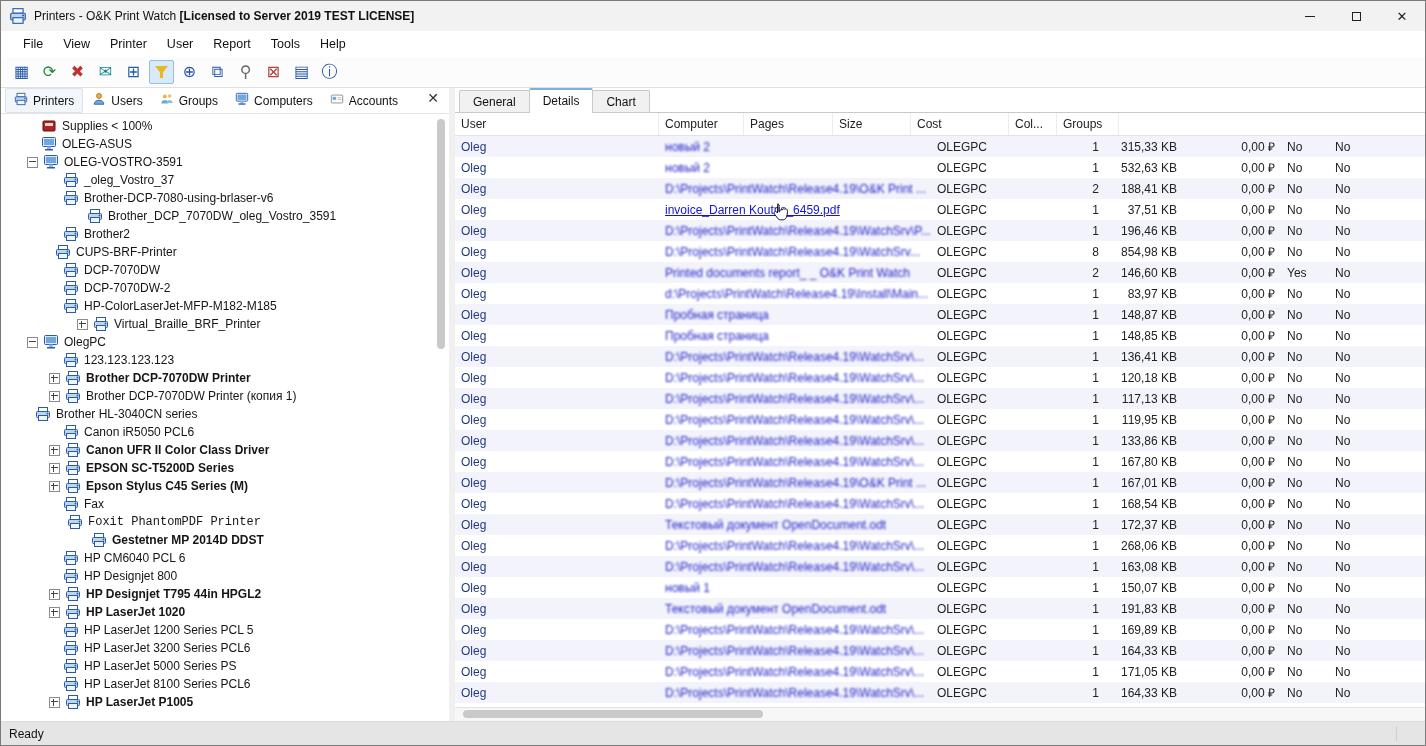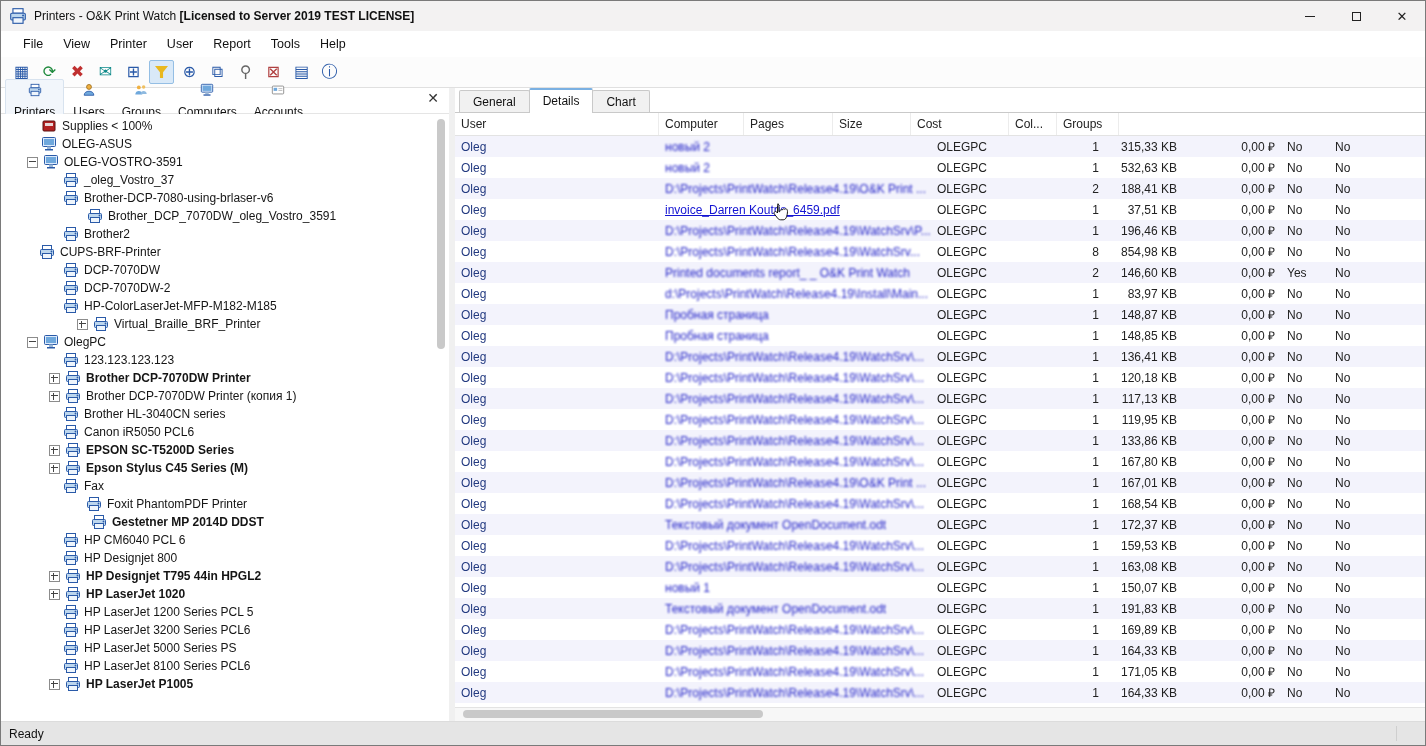--- a/index.html
+++ b/index.html
@@ -26,21 +26,21 @@
   .tb-btn{width:25px;height:24px;display:flex;align-items:center;justify-content:center;font-size:16px;line-height:1;}
   .tb-btn.active{background:#d9e9f8;border:1px solid #94bee4;border-radius:2px;box-sizing:border-box;}
   .funnel{width:13px;height:12px;background:#e9b81f;clip-path:polygon(0 0,100% 0,62% 52%,62% 100%,38% 100%,38% 52%);}
 
   
   .main{flex:1;display:flex;min-height:0;}
   .left-panel{width:448px;flex:0 0 auto;display:flex;flex-direction:column;border-right:6px solid #f0f0f0;
     box-shadow:inset -1px 0 0 #d5d5d5;}
   .left-tabbar{height:25px;display:flex;align-items:center;gap:1px;padding:0 4px;position:relative;
     border-bottom:1px solid #e5e5e5;background:#fff;flex:0 0 auto;}
-  .ltab{display:flex;align-items:center;gap:5px;padding:3px 8px;font-size:12px;color:#111;flex-direction:column;}
+  .ltab{display:flex;align-items:center;gap:5px;padding:3px 8px;font-size:12px;color:#111;}
   .ltab.active{background:#f2f6fb;border:1px solid #d8e3ef;border-radius:2px;}
   .ltab .ic14{width:14px;height:14px;}
   .panel-close{position:absolute;right:10px;top:3px;font-size:14px;color:#333;line-height:1;}
 
   .tree{flex:1;background:#fff;overflow:hidden;position:relative;padding-top:3px;}
   .tree-row{height:18px;display:flex;align-items:center;white-space:nowrap;}
   .expand-box{width:9px;height:9px;border:1px solid #8c8c8c;background:#fff;position:relative;flex:0 0 auto;margin-right:5px;}
   .expand-box::before{content:'';position:absolute;left:1px;right:1px;top:3px;height:1px;background:#444;}
   .expand-box.plus::after{content:'';position:absolute;top:1px;bottom:1px;left:3px;width:1px;background:#444;}
   .expand-spacer{width:14px;flex:0 0 auto;}
@@ -266,21 +266,21 @@
           </div>
           <div class="tree-row" style="padding-left: 48px;">
             <span class="expand-spacer"></span>
             <span class="tree-ic">
               <svg class="ic16">
                 <use href="#printer"></use>
               </svg>
             </span>
             <span class="tree-label">Brother2</span>
           </div>
-          <div class="tree-row" style="padding-left: 24px;">
+          <div class="tree-row" style="padding-left: 40px;">
             <span class="expand-spacer"></span>
             <span class="tree-ic">
               <svg class="ic16">
                 <use href="#printer"></use>
               </svg>
             </span>
             <span class="tree-label">CUPS-BRF-Printer</span>
           </div>
           <div class="tree-row" style="padding-left: 48px;">
             <span class="expand-spacer"></span>
@@ -347,21 +347,21 @@
           </div>
           <div class="tree-row" style="padding-left: 48px;">
             <span class="expand-box plus"></span>
             <span class="tree-ic">
               <svg class="ic16">
                 <use href="#printer"></use>
               </svg>
             </span>
             <span class="tree-label">Brother DCP-7070DW Printer (копия 1)</span>
           </div>
-          <div class="tree-row" style="padding-left: 48px;">
+          <div class="tree-row" style="padding-left: 20px;">
             <span class="expand-spacer"></span>
             <span class="tree-ic">
               <svg class="ic16">
                 <use href="#printer"></use>
               </svg>
             </span>
             <span class="tree-label">Brother HL-3040CN series</span>
           </div>
           <div class="tree-row" style="padding-left: 48px;">
             <span class="expand-spacer"></span>
@@ -372,41 +372,50 @@
             </span>
             <span class="tree-label">Canon iR5050 PCL6</span>
           </div>
           <div class="tree-row" style="padding-left: 48px;">
             <span class="expand-box plus"></span>
             <span class="tree-ic">
               <svg class="ic16">
                 <use href="#printer"></use>
               </svg>
             </span>
+            <span class="tree-label bold">Canon UFR II Color Class Driver</span>
+          </div>
+          <div class="tree-row" style="padding-left: 48px;">
+            <span class="expand-box plus"></span>
+            <span class="tree-ic">
+              <svg class="ic16">
+                <use href="#printer"></use>
+              </svg>
+            </span>
             <span class="tree-label bold">EPSON SC-T5200D Series</span>
           </div>
           <div class="tree-row" style="padding-left: 48px;">
             <span class="expand-box plus"></span>
             <span class="tree-ic">
               <svg class="ic16">
                 <use href="#printer"></use>
               </svg>
             </span>
             <span class="tree-label bold">Epson Stylus C45 Series (M)</span>
           </div>
           <div class="tree-row" style="padding-left: 48px;">
             <span class="expand-spacer"></span>
             <span class="tree-ic">
               <svg class="ic16">
                 <use href="#printer"></use>
               </svg>
             </span>
             <span class="tree-label">Fax</span>
           </div>
-          <div class="tree-row" style="padding-left: 71px;">
+          <div class="tree-row" style="padding-left: 52px; font-family: Liberation Mono, monospace;">
             <span class="expand-spacer"></span>
             <span class="tree-ic">
               <svg class="ic16">
                 <use href="#printer"></use>
               </svg>
             </span>
             <span class="tree-label">Foxit PhantomPDF Printer</span>
           </div>
           <div class="tree-row" style="padding-left: 76px;">
             <span class="expand-spacer"></span>
@@ -709,21 +718,21 @@
               <div class="td num" style="width: 78px;">172,37 KB</div>
               <div class="td num" style="width: 98px;">0,00 ₽</div>
               <div class="td" style="width: 48px;">No</div>
               <div class="td" style="width: 62px;">No</div>
             </div>
             <div class="tr">
               <div class="td user" style="width: 204px;">Oleg</div>
               <div class="td doc blurred" style="width: 272px;">D:\Projects\PrintWatch\Release4.19\WatchSrv\...</div>
               <div class="td" style="width: 85px;">OLEGPC</div>
               <div class="td num" style="width: 89px;">1</div>
-              <div class="td num" style="width: 78px;">159,53 KB</div>
+              <div class="td num" style="width: 78px;">268,06 KB</div>
               <div class="td num" style="width: 98px;">0,00 ₽</div>
               <div class="td" style="width: 48px;">No</div>
               <div class="td" style="width: 62px;">No</div>
             </div>
             <div class="tr">
               <div class="td user" style="width: 204px;">Oleg</div>
               <div class="td doc blurred" style="width: 272px;">D:\Projects\PrintWatch\Release4.19\WatchSrv\...</div>
               <div class="td" style="width: 85px;">OLEGPC</div>
               <div class="td num" style="width: 89px;">1</div>
               <div class="td num" style="width: 78px;">163,08 KB</div>

